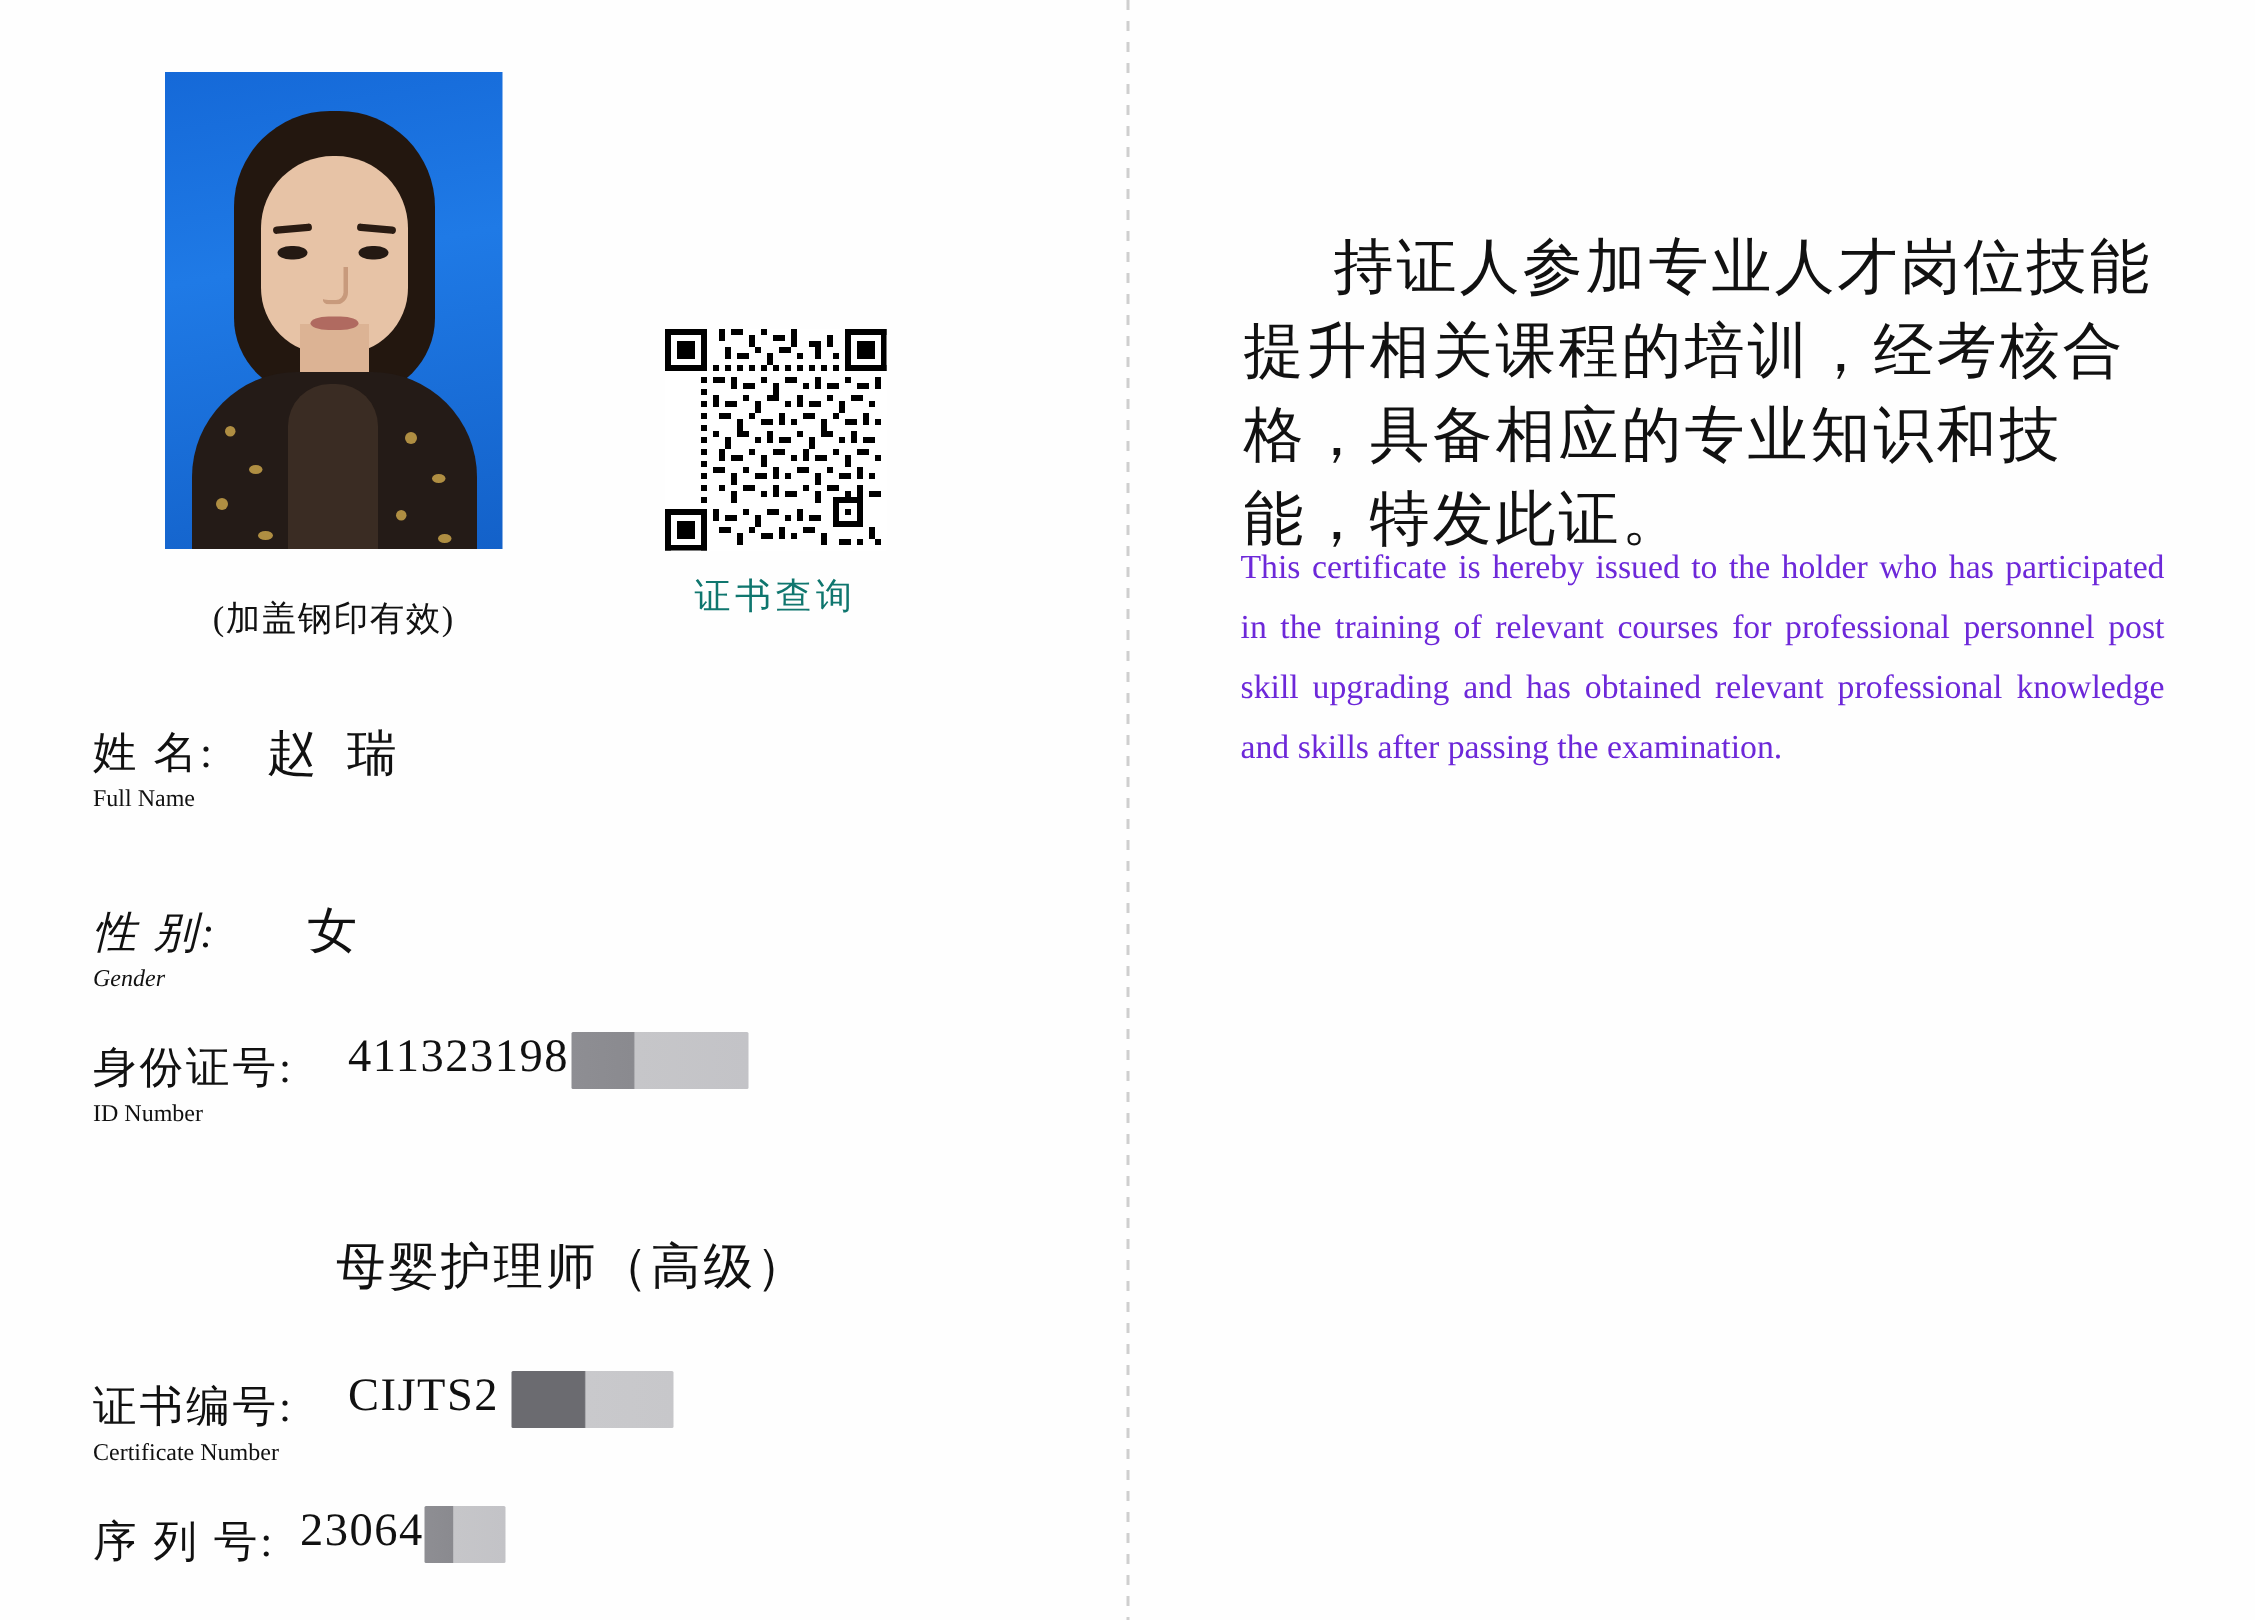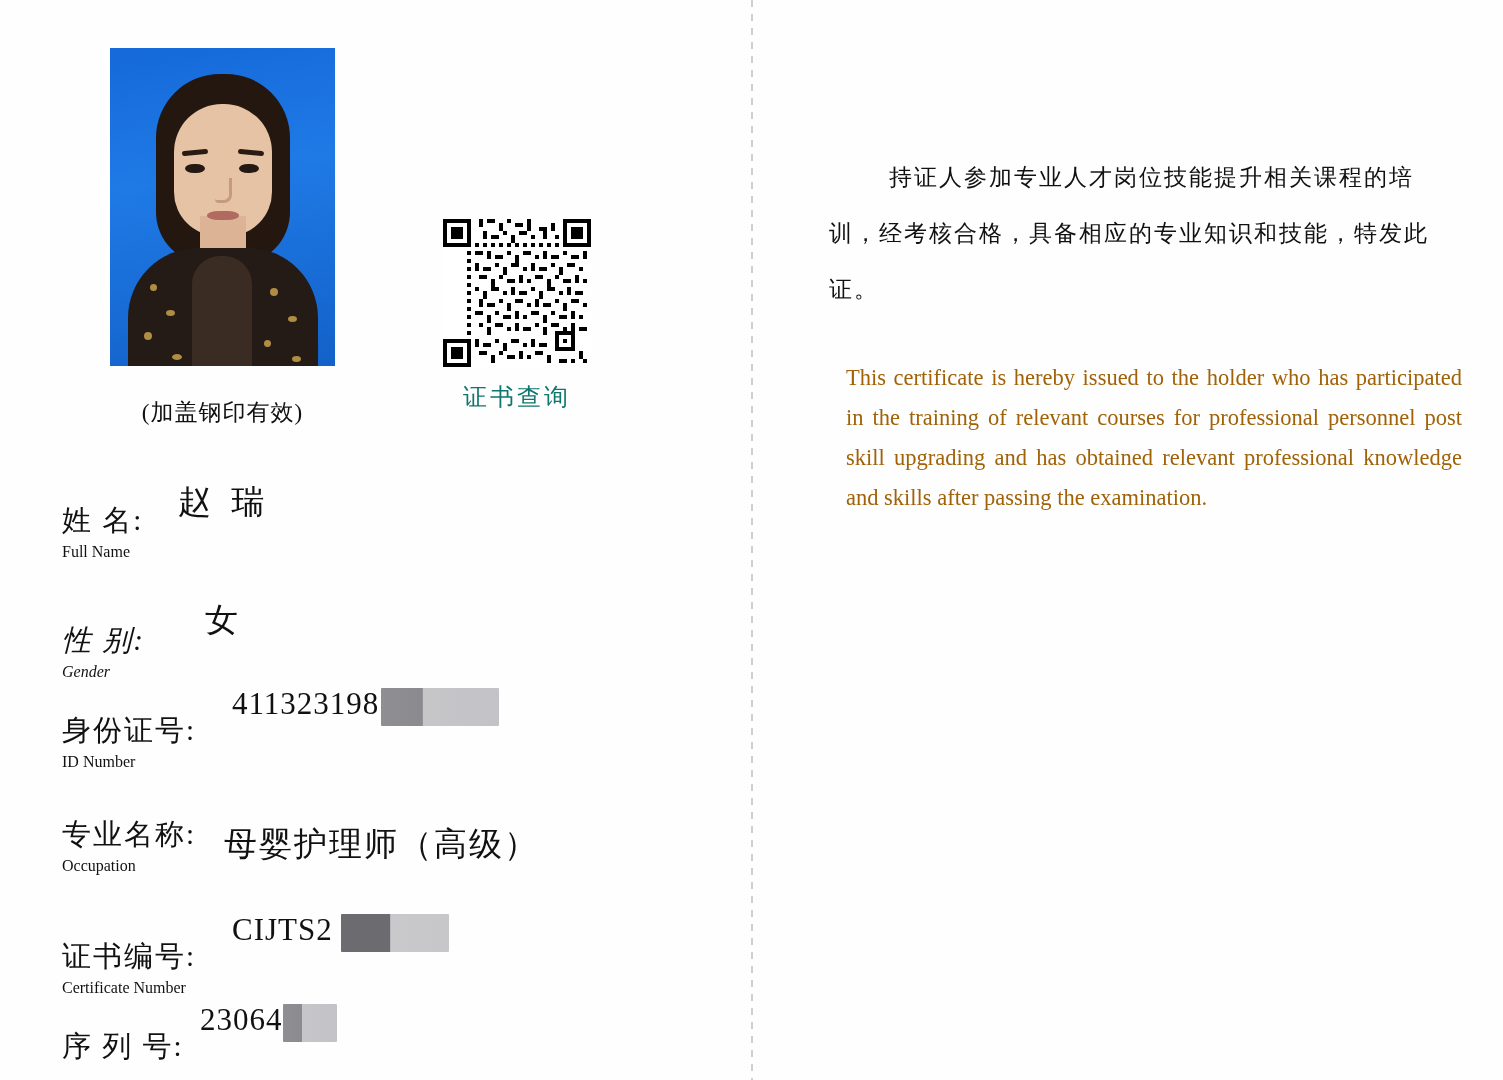--- a/index.html
+++ b/index.html
@@ -156,21 +156,20 @@
   .field {
     position: absolute;
     left: 62px;
   }
   .field .lbl-cn {
     font-size: 29px;
     letter-spacing: 2px;
     color: #111;
     font-family: "Liberation Serif", serif;
     white-space: nowrap;
-    margin-top: 19px;
   }
   .field .lbl-en {
     font-size: 16px;
     color: #111;
     margin-top: 2px;
     font-family: "Liberation Serif", serif;
     white-space: nowrap;
   }
   .value {
     position: absolute;
@@ -200,38 +199,37 @@
   .right {
     position: relative;
     width: 752px;
     height: 1080px;
   }
   .cn-body {
     position: absolute;
     left: 78px;
     top: 150px;
     width: 620px;
-    font-size: 23px;
+    font-size: 40px;
     line-height: 56px;
     letter-spacing: 2px;
     text-indent: 60px;
     color: #111;
     font-family: "Liberation Serif", serif;
   }
   .en-body {
     position: absolute;
     left: 76px;
     top: 358px;
     width: 616px;
     font-size: 22.5px;
     line-height: 40px;
     text-align: justify;
-    color: #a16207;
-    font-family: "Liberation Serif", serif;
-    margin-left: 19px;
+    color: #6d28d9;
+    font-family: "Liberation Serif", serif;
   }
 
   .issue-row {
     position: absolute;
     left: 925px;
     top: 893px;
     width: 520px;
   }
 </style>
 </head>
@@ -454,24 +452,20 @@
     <div class="value hand" style="left:205px; top:598px;">女</div>
 
     <div class="field" style="top:692px;">
       <div class="lbl-cn">身份证号:</div>
       <div class="lbl-en">ID Number</div>
     </div>
     <div class="value num" style="left:232px; top:686px;">
       <span>411323198</span><span class="redact" style="width:118px;height:38px;margin-left:2px;"></span>
     </div>
 
-    <div class="field" style="top:796px;">
-      <div class="lbl-cn">专业名称:</div>
-      <div class="lbl-en">Occupation</div>
-    </div>
     <div class="value" style="left:224px; top:822px; font-size:33px; letter-spacing:2px;">母婴护理师（高级）</div>
 
     <div class="field" style="top:918px;">
       <div class="lbl-cn">证书编号:</div>
       <div class="lbl-en">Certificate Number</div>
     </div>
     <div class="value num" style="left:232px; top:912px;">
       <span>CIJTS2</span><span class="redact dark" style="width:108px;height:38px;margin-left:8px;"></span>
     </div>
 

